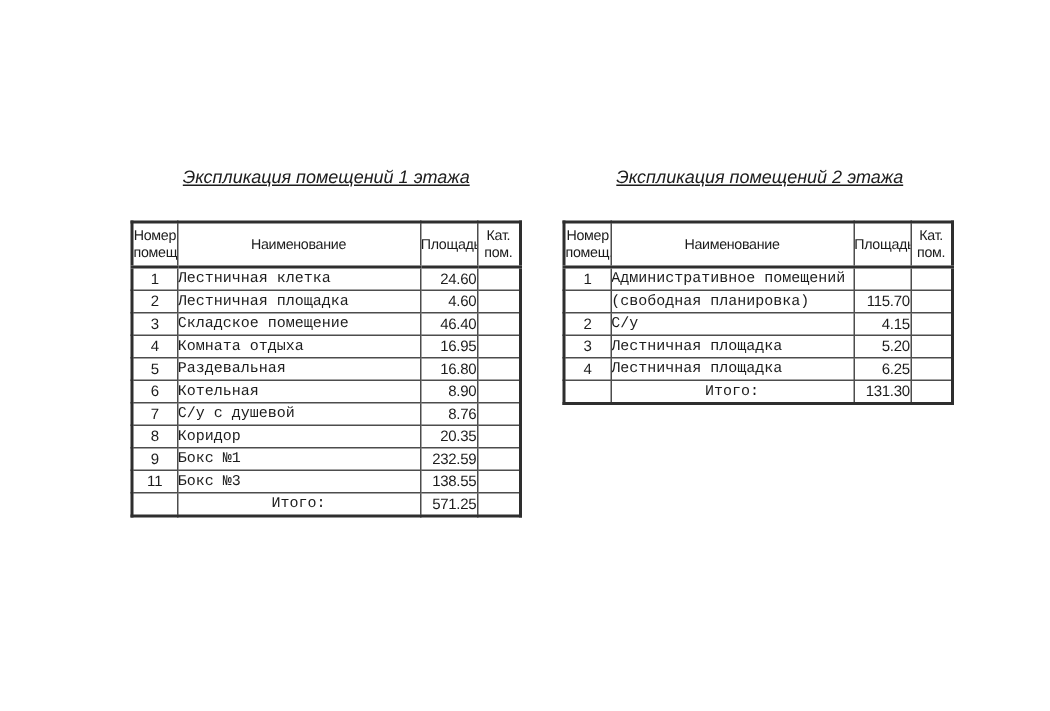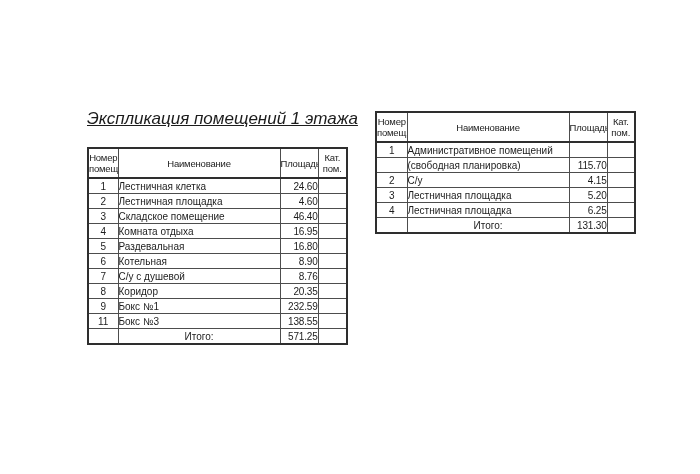--- a/index.html
+++ b/index.html
@@ -16,21 +16,21 @@
   }
   .expl {
     position: absolute;
     top: 111px;
   }
   .expl-left  { left: 87px;  width: 261px; }
   .expl-right { left: 375px; width: 263px; }
   .expl-title {
     text-align: center;
     font-style: italic;
-    font-size: 17px;
+    font-size: 12px;
     line-height: 15px;
     font-weight: 500;
     text-decoration: underline;
     color: #1c1c1c;
     margin-bottom: 21px;
     white-space: nowrap;
   }
   table.expl-table {
     border-collapse: collapse;
     table-layout: fixed;
@@ -59,21 +59,21 @@
   }
   th.c-area-h { overflow: visible; }
   table.expl-table tbody td,
   table.expl-table tfoot td {
     height: 14px;
     font-size: 10px;
     line-height: 13px;
     vertical-align: middle;
   }
   td.c-num  { text-align: center; }
-  td.c-name { text-align: left; padding-left: 6px; }
+  td.c-name { text-align: left; padding-left: 6px; font-family: Liberation Mono, monospace; }
   td.c-area { text-align: right; letter-spacing: -0.2px; }
   td.c-cat  { text-align: center; }
   td.total-label {
     text-align: center;
     padding-right: 6px;
     padding-left: 0;
   }
 </style>
 </head>
 <body>
@@ -164,20 +164,21 @@
           <td class="c-num"></td>
           <td class="c-name total-label">Итого:</td>
           <td class="c-area">571.25</td>
           <td class="c-cat"></td>
         </tr>
       </tfoot>
     </table>
   </section>
 
   <section class="expl expl-right">
+    <div class="expl-title">Экспликация помещений 2 этажа</div>
     <table class="expl-table">
       <colgroup>
         <col style="width:31px">
           <col style="width:162px">
           <col style="width:38px">
           <col style="width:28px">
       </colgroup>
       <thead>
         <tr>
           <th>Номер помещ.</th>

